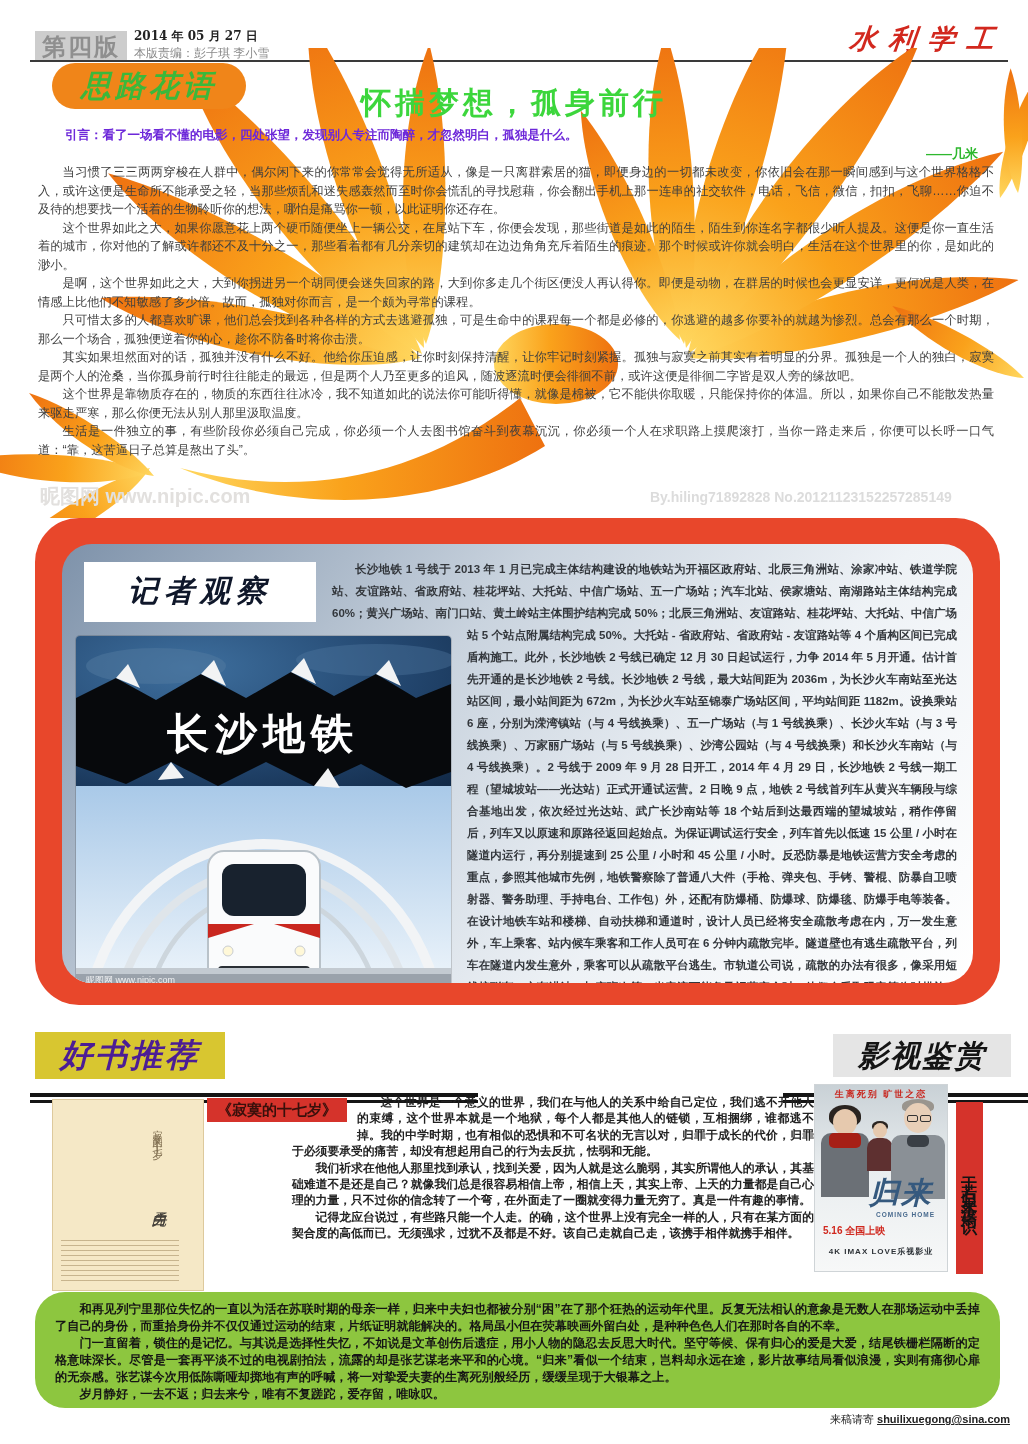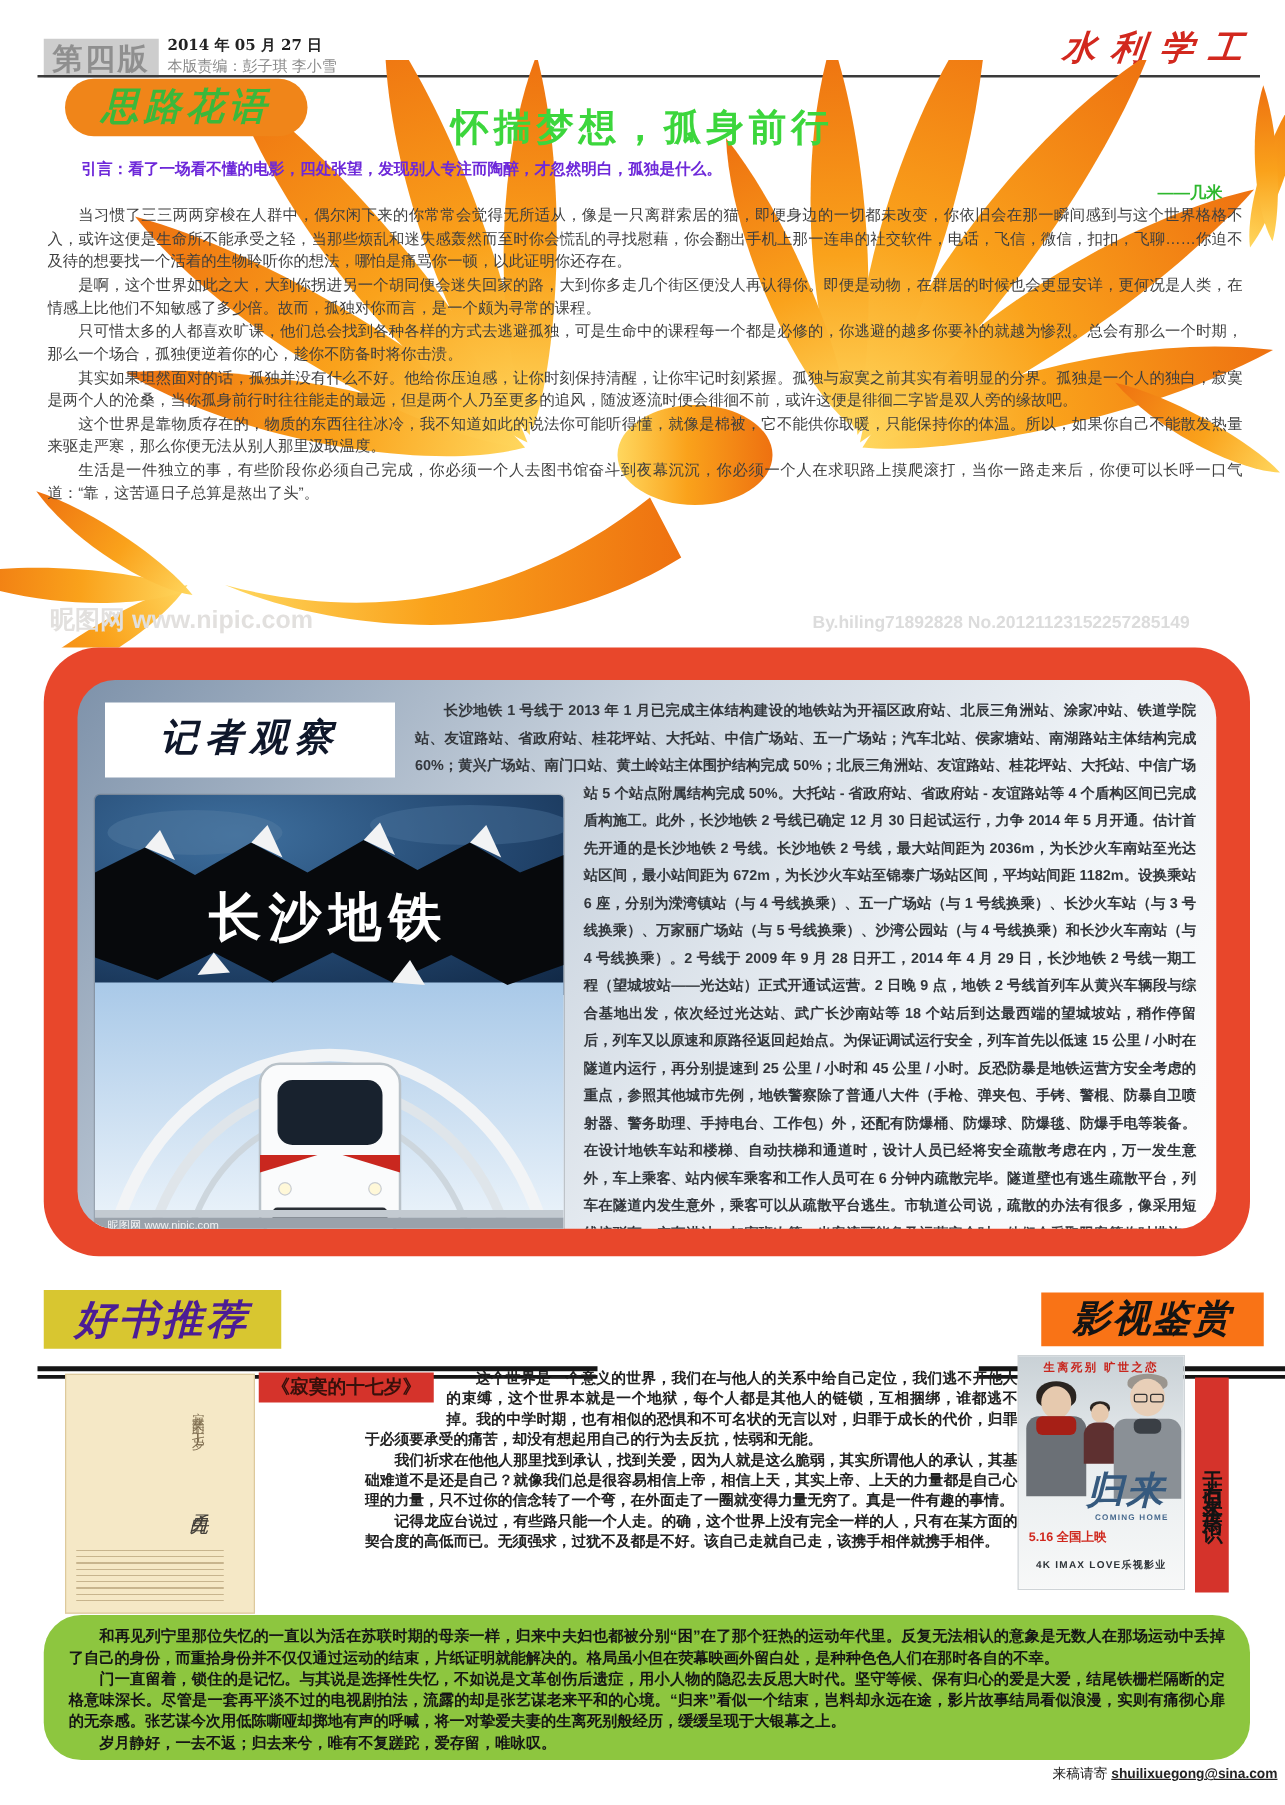--- a/index.html
+++ b/index.html
@@ -41,21 +41,21 @@
              text-align:center;}
   .obs-badge span{color:#0f172a;font:bold italic 30px/58px "DejaVu Serif",serif;letter-spacing:6px;}
   .metro-img{float:left;clear:left;width:375px;height:352px;margin:4px 16px 4px 0;border-radius:4px;
              overflow:hidden;box-shadow:0 0 0 1px rgba(0,0,0,.15);}
   .obs-text{margin:0;color:#33373c;font:600 11.5px/22px "Liberation Sans",sans-serif;
             text-indent:2em;text-align:justify;}
 
   
   .badge-book{left:35px;top:1032px;width:190px;height:47px;background:#d8c630;color:#4c1d95;
               font:bold italic 32px/47px "DejaVu Serif",serif;text-align:center;letter-spacing:3px;}
-  .badge-film{left:833px;top:1034px;width:178px;height:43px;background:#f97316;color:#141414;
+  .badge-film{left:833px;top:1034px;width:178px;height:43px;background:#e5e5e5;color:#141414;
               font:bold italic 30px/43px "DejaVu Serif",serif;text-align:center;letter-spacing:2px;}
   .rule-left{left:30px;top:1093px;width:448px;height:3px;border-top:4px solid #151515;
              border-bottom:3px solid #151515;}
   .rule-right{left:783px;top:1093px;width:245px;height:3px;border-top:4px solid #151515;
               border-bottom:3px solid #151515;}
 
   
   .cover{left:52px;top:1099px;width:150px;height:190px;background:#f5e8c6;border:1px solid #ddc99c;}
   .cover-title{position:absolute;right:40px;top:22px;writing-mode:vertical-rl;color:#7e6c4e;
                font:10px/12px "DejaVu Serif",serif;letter-spacing:4px;}
@@ -94,21 +94,21 @@
               writing-mode:vertical-rl;text-align:center;
               font:bold 16px/27px "Liberation Sans",sans-serif;letter-spacing:7px;}
 
   
   .greenbox{left:35px;top:1292px;width:965px;height:116px;background:#8dc63f;border-radius:30px;
             padding:9px 20px 0 20px;box-sizing:border-box;}
   .greenbox p{margin:0;color:#151515;font:600 12.2px/17px "Liberation Sans",sans-serif;
               text-indent:2em;text-align:justify;}
 
   
-  .footer{right:6px;top:1412px;color:#222;font:11px/14px "Liberation Sans",sans-serif;}
+  .footer{right:18px;top:1412px;color:#222;font:11px/14px "Liberation Sans",sans-serif;}
   .footer b{text-decoration:underline;font-weight:bold;}
 </style>
 </head>
 <body>
 
 <div class="abs edition">第四版</div>
 <div class="abs hdate">2014 年 05 月 27 日</div>
 <div class="abs heditors">本版责编：彭子琪 李小雪</div>
 <div class="abs masthead">水利学工</div>
 <div class="abs hrule"></div>
@@ -144,20 +144,21 @@
     <use href="#petal" transform="translate(1024,330) rotate(-150) scale(0.6)"></use>
   </g>
 </svg>
 
 <div class="abs badge-silu">思路花语</div>
 <div class="abs essay-title">怀揣梦想，孤身前行</div>
 <div class="abs essay-intro">引言：看了一场看不懂的电影，四处张望，发现别人专注而陶醉，才忽然明白，孤独是什么。</div>
 <div class="abs essay-byline">——几米</div>
 <div class="abs essay-body">
   <p>当习惯了三三两两穿梭在人群中，偶尔闲下来的你常常会觉得无所适从，像是一只离群索居的猫，即便身边的一切都未改变，你依旧会在那一瞬间感到与这个世界格格不入，或许这便是生命所不能承受之轻，当那些烦乱和迷失感轰然而至时你会慌乱的寻找慰藉，你会翻出手机上那一连串的社交软件，电话，飞信，微信，扣扣，飞聊……你迫不及待的想要找一个活着的生物聆听你的想法，哪怕是痛骂你一顿，以此证明你还存在。</p>
+  <p>这个世界如此之大，如果你愿意花上两个硬币随便坐上一辆公交，在尾站下车，你便会发现，那些街道是如此的陌生，陌生到你连名字都很少听人提及。这便是你一直生活着的城市，你对他的了解或许都还不及十分之一，那些看着都有几分亲切的建筑却在边边角角充斥着陌生的痕迹。那个时候或许你就会明白，生活在这个世界里的你，是如此的渺小。</p>
   <p>是啊，这个世界如此之大，大到你拐进另一个胡同便会迷失回家的路，大到你多走几个街区便没人再认得你。即便是动物，在群居的时候也会更显安详，更何况是人类，在情感上比他们不知敏感了多少倍。故而，孤独对你而言，是一个颇为寻常的课程。</p>
   <p>只可惜太多的人都喜欢旷课，他们总会找到各种各样的方式去逃避孤独，可是生命中的课程每一个都是必修的，你逃避的越多你要补的就越为惨烈。总会有那么一个时期，那么一个场合，孤独便逆着你的心，趁你不防备时将你击溃。</p>
   <p>其实如果坦然面对的话，孤独并没有什么不好。他给你压迫感，让你时刻保持清醒，让你牢记时刻紧握。孤独与寂寞之前其实有着明显的分界。孤独是一个人的独白，寂寞是两个人的沧桑，当你孤身前行时往往能走的最远，但是两个人乃至更多的追风，随波逐流时便会徘徊不前，或许这便是徘徊二字皆是双人旁的缘故吧。</p>
   <p>这个世界是靠物质存在的，物质的东西往往冰冷，我不知道如此的说法你可能听得懂，就像是棉被，它不能供你取暖，只能保持你的体温。所以，如果你自己不能散发热量来驱走严寒，那么你便无法从别人那里汲取温度。</p>
   <p>生活是一件独立的事，有些阶段你必须自己完成，你必须一个人去图书馆奋斗到夜幕沉沉，你必须一个人在求职路上摸爬滚打，当你一路走来后，你便可以长呼一口气道：“靠，这苦逼日子总算是熬出了头”。</p>
 
 </div>
 <div class="abs wm-left">昵图网 www.nipic.com</div>
 <div class="abs wm-right">By.hiling71892828 No.20121123152257285149</div>
 

